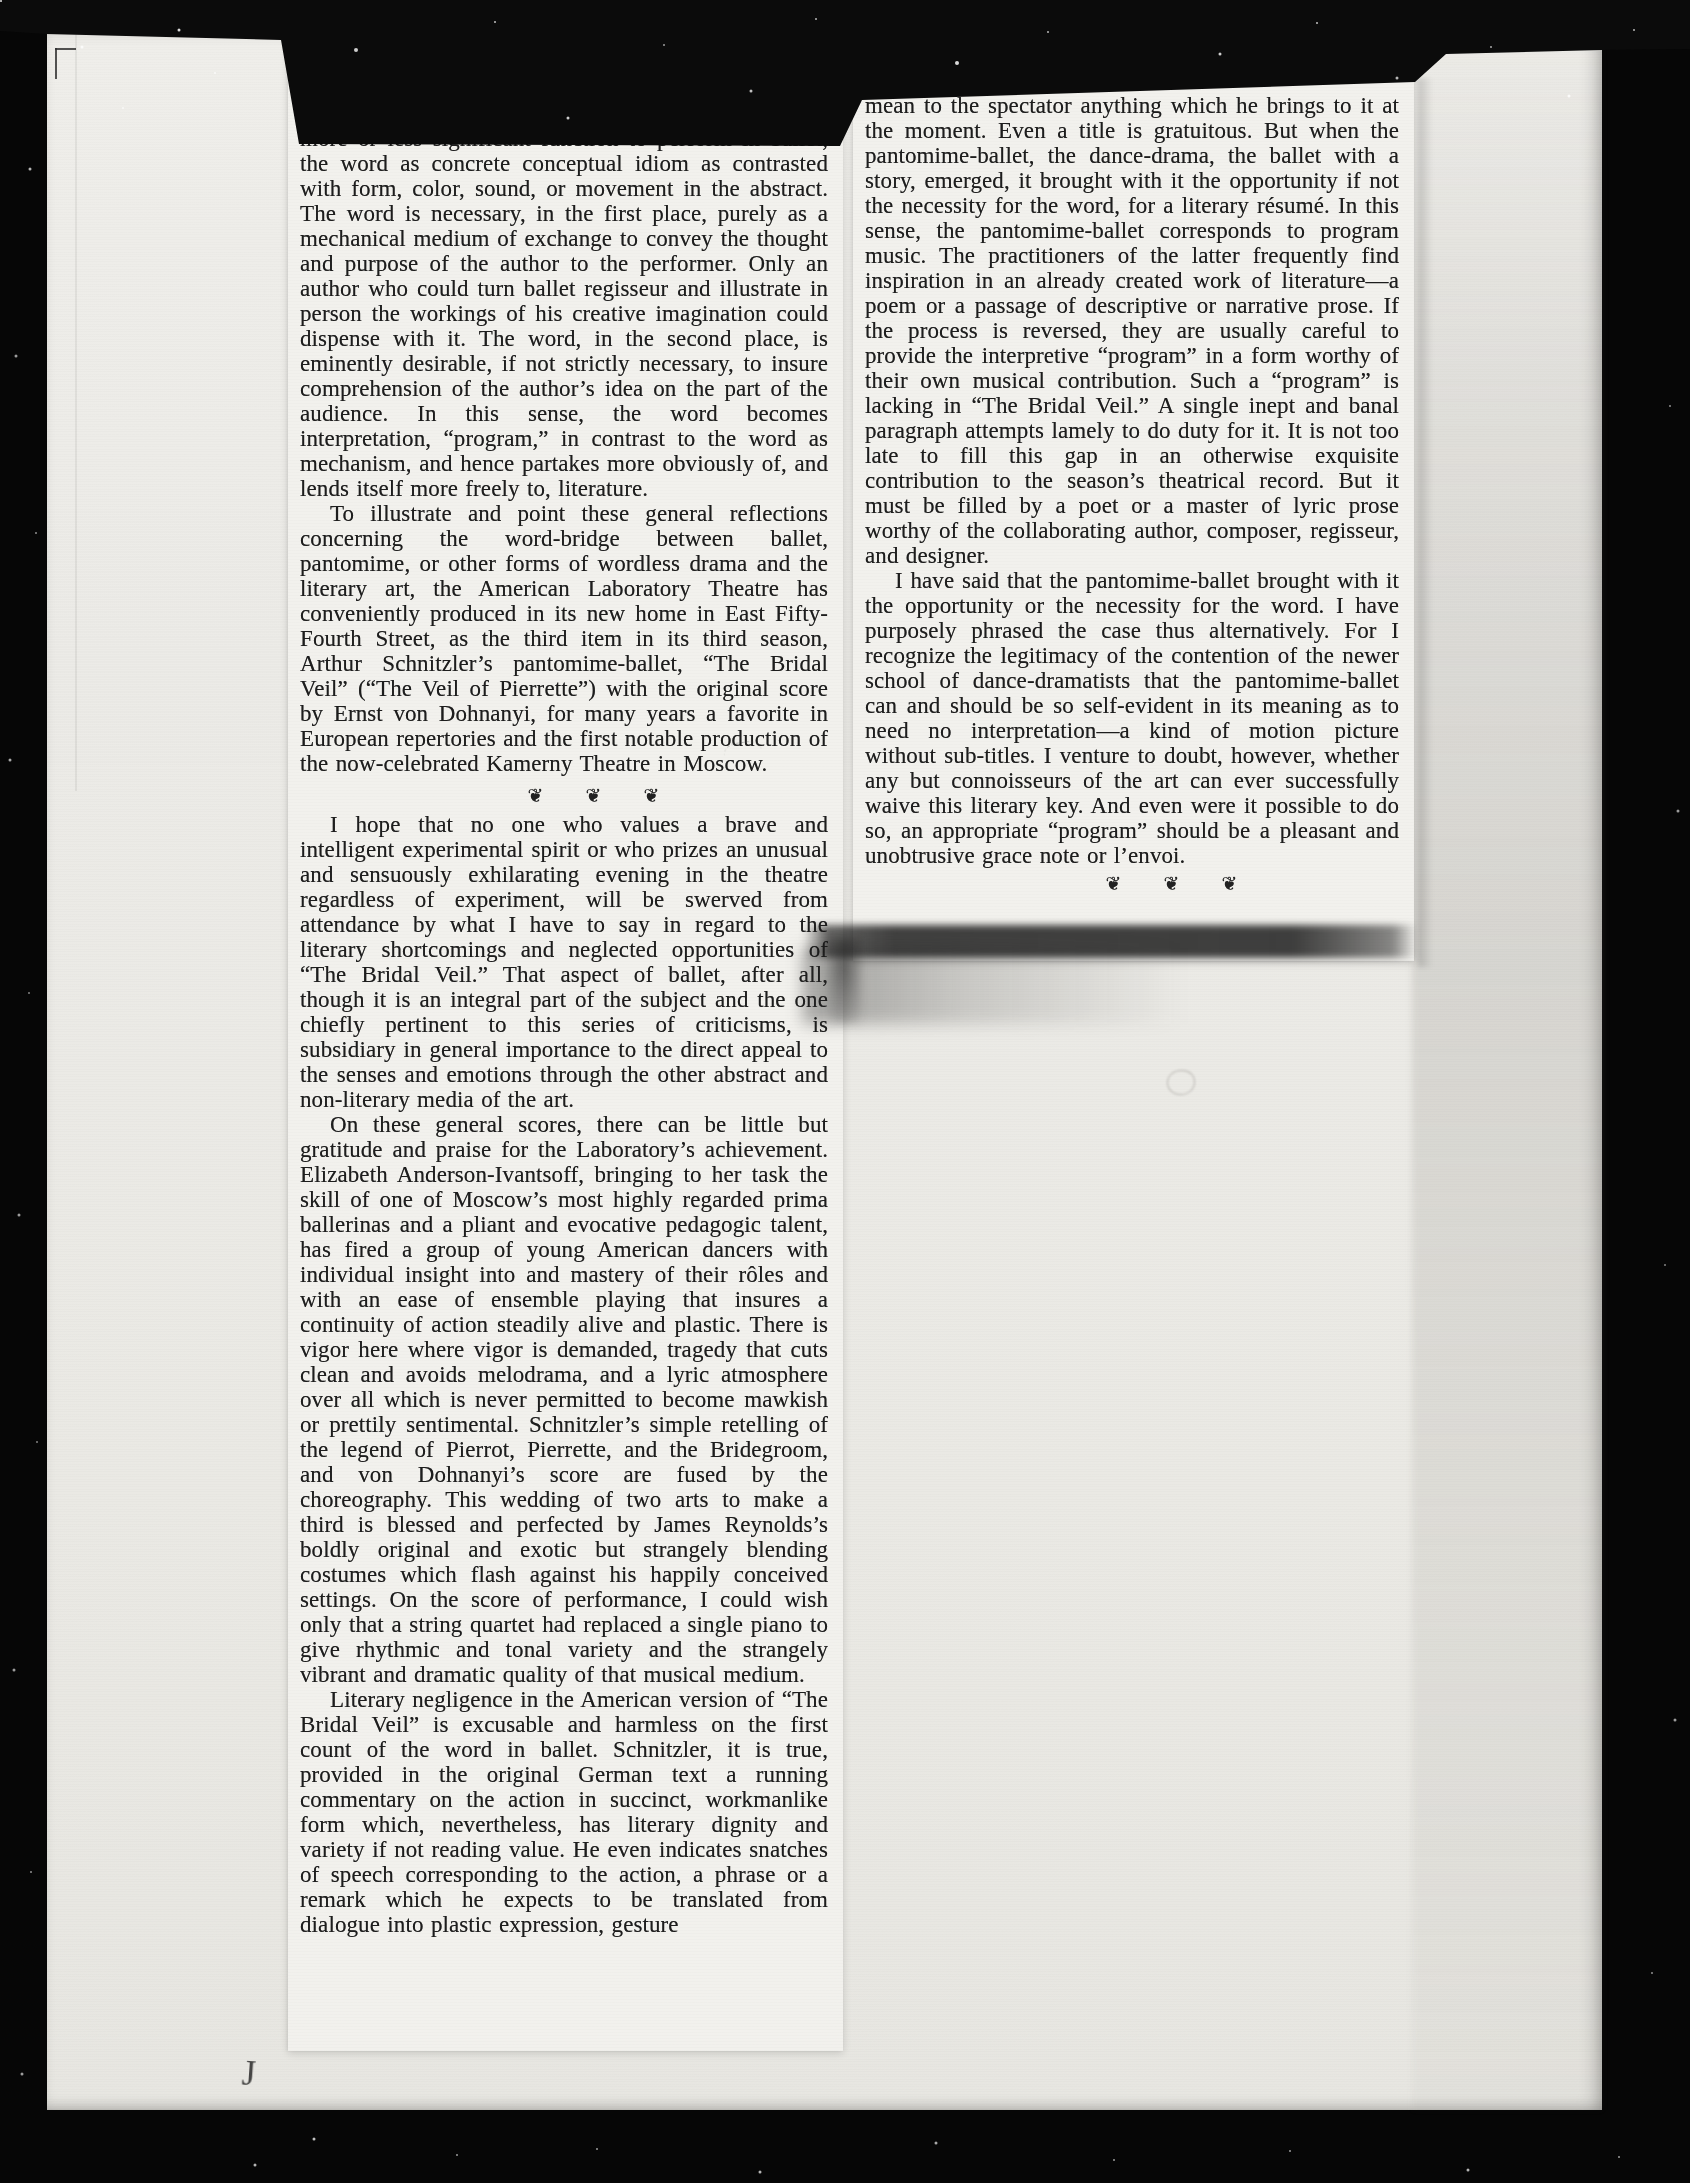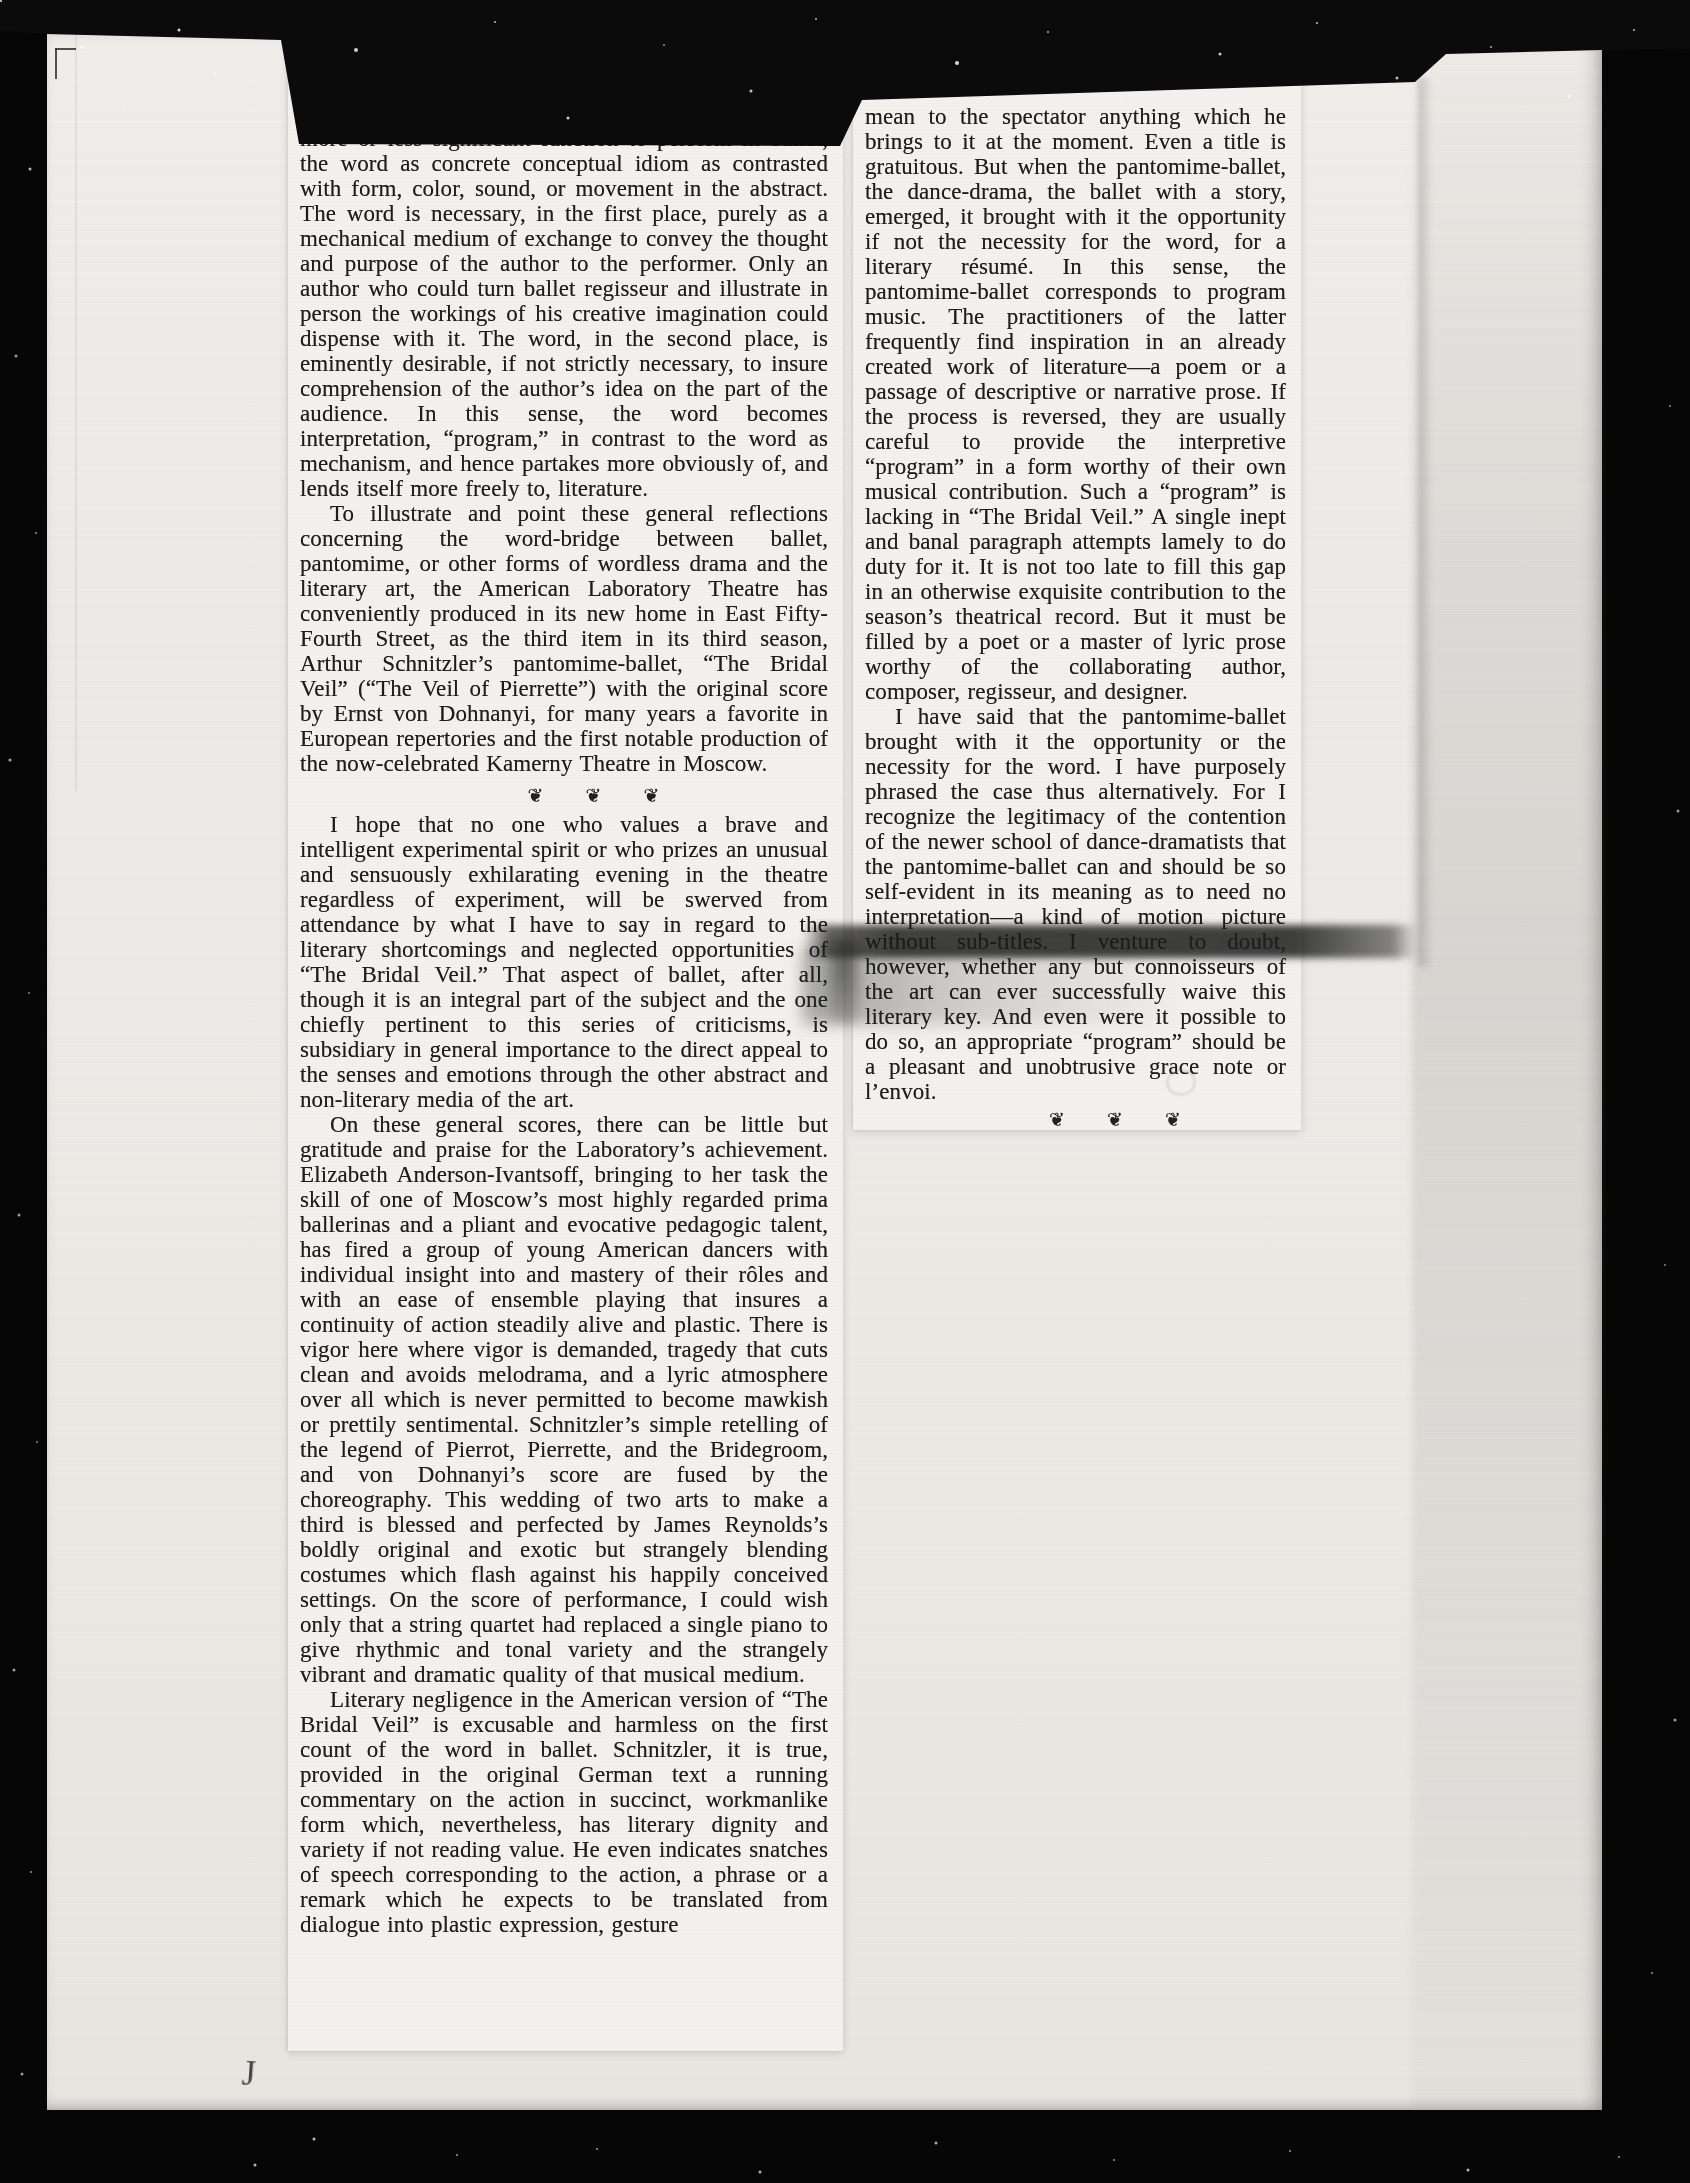--- a/index.html
+++ b/index.html
@@ -51,22 +51,22 @@
       #f2f1ed;
     box-shadow: 0 1.5px 8px rgba(0,0,0,0.14), -1px 0 3px rgba(0,0,0,0.06);
   }
   .clipping-left {
     left: 241px; top: 0;
     width: 555px; min-height: 2018px;
     padding-top: 93px;
     box-sizing: border-box;
   }
   .clipping-right {
-    left: 806px; top: 12px;
-    width: 448px; min-height: 927px;
+    left: 806px; top: 1px;
+    width: 561px; min-height: 927px;
     padding-top: 59px;
     box-sizing: border-box;
   }
   .col { padding: 0 15px 0 12px; }
   .para {
     margin: 0;
     font-size: 23px;
     line-height: 25px;
     letter-spacing: 0.1px;
     word-spacing: 1.5px;

